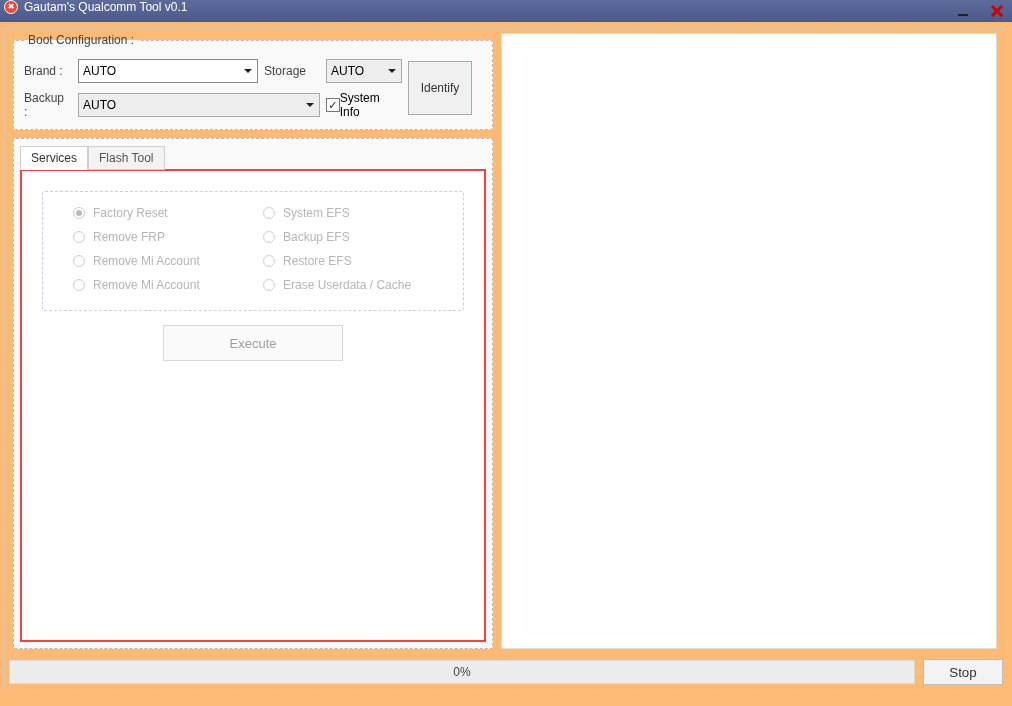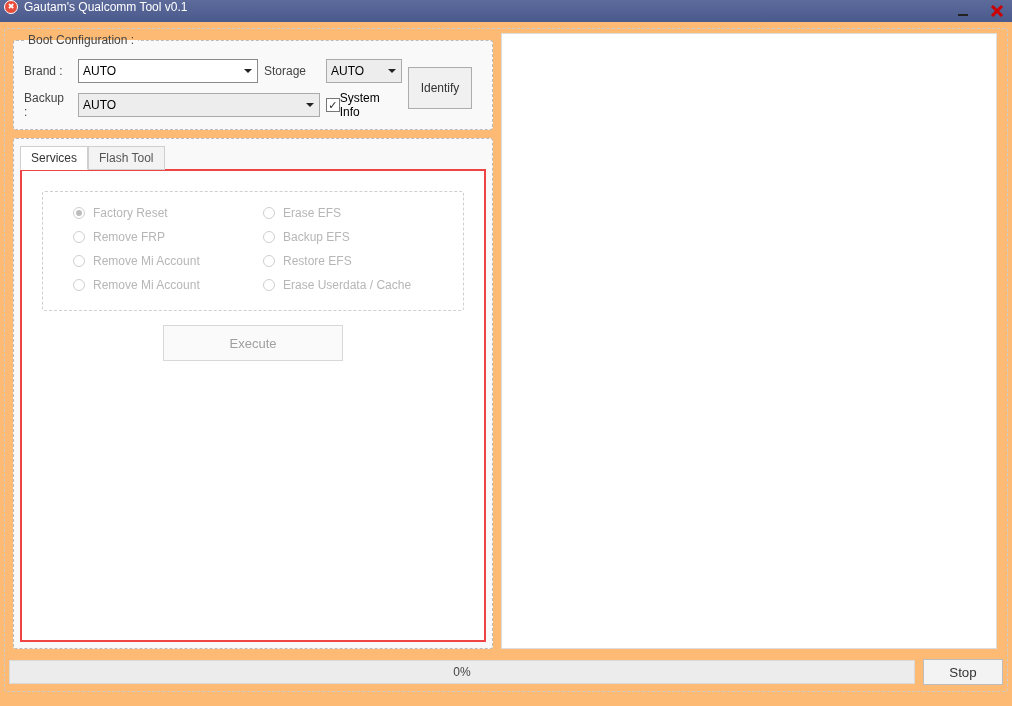--- a/index.html
+++ b/index.html
@@ -117,21 +117,21 @@
   }
   .combo .caret {
     width: 14px; height: 14px;
     display: inline-flex; align-items: center; justify-content: center;
   }
   .combo .caret svg { fill: #222; }
   .combo.grey { background: #ededed; border:1px solid #aaa; }
   .identify {
     grid-row: 1 / span 2;
     grid-column: 5;
-    height: 42px;
+    height: 54px;
     border: 1px solid #adadad;
     background: #f0f0f0;
     color: #333;
     font-size: 12px;
     cursor: pointer;
   }
   .sysinfo-wrap { display:flex; align-items:center; gap:0; }
   .chk {
     width:14px; height:14px; border:1px solid #777; background:#fff;
     display:inline-flex; align-items:center; justify-content:center;
@@ -338,21 +338,21 @@
           </div>
           <div class="tabpage">
             <div class="opts">
               <div class="opts-grid">
                 <div class="rad selected">
                     <span class="dot"></span>
                     <span>Factory Reset</span>
                   </div>
                 <div class="rad">
                     <span class="dot"></span>
-                    <span>Erase EFS</span>
+                    <span>System EFS</span>
                   </div>
                 <div class="rad">
                     <span class="dot"></span>
                     <span>Remove FRP</span>
                   </div>
                 <div class="rad">
                     <span class="dot"></span>
                     <span>Backup EFS</span>
                   </div>
                 <div class="rad">

